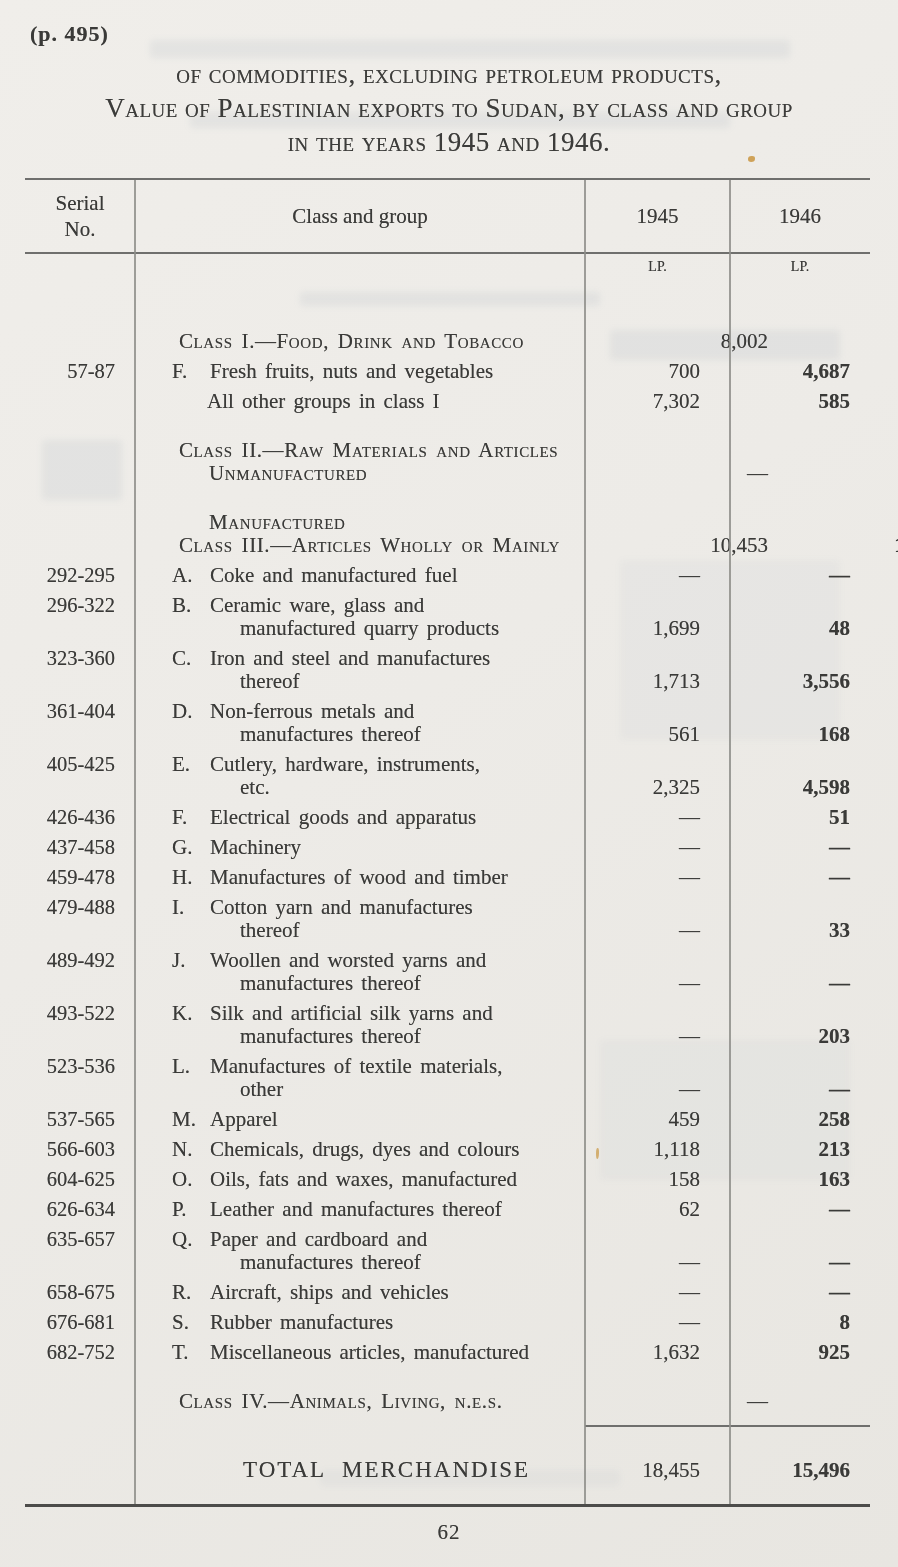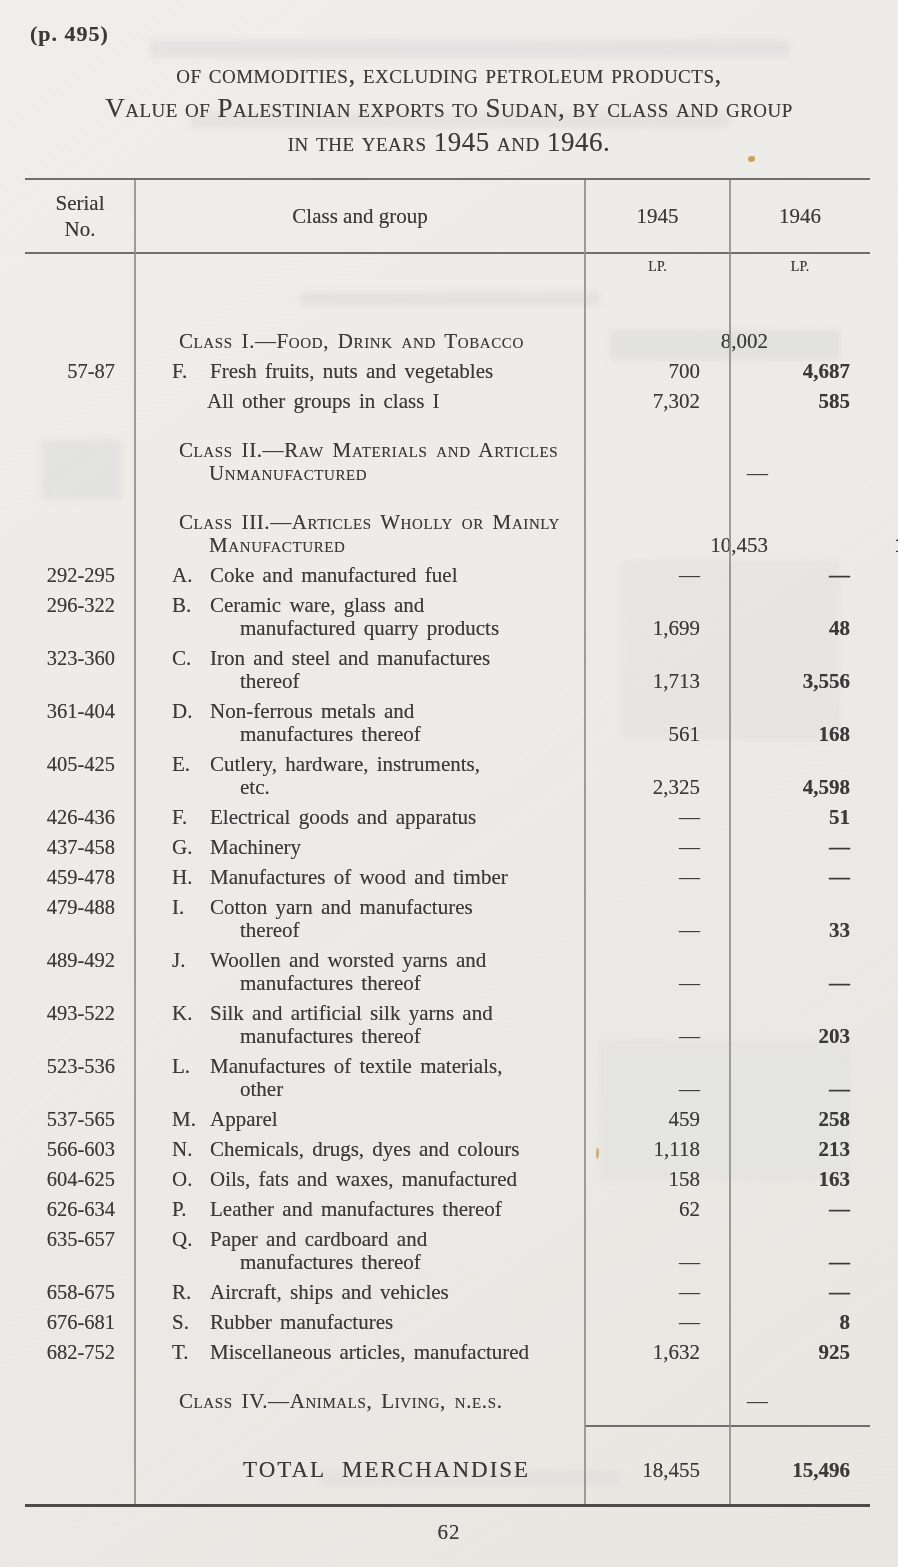--- a/index.html
+++ b/index.html
@@ -118,22 +118,22 @@
     <div class="label">
           <div class="lline">Class II.—Raw Materials and Articles</div>
           <div class="lline cont">Unmanufactured</div>
         </div>
     <div class="v1945">—</div>
     <div class="v1946">—</div>
   </div>
       <div class="grid row row--class">
     <div class="serial"></div>
     <div class="label">
+          <div class="lline cont">Manufactured</div>
           <div class="lline">Class III.—Articles Wholly or Mainly</div>
-          <div class="lline cont">Manufactured</div>
         </div>
     <div class="v1945">10,453</div>
     <div class="v1946">10,224</div>
   </div>
       <div class="grid row row--group">
     <div class="serial">292-295</div>
     <div class="label">
           <div class="lline"><span class="letter">A.</span>Coke and manufactured fuel</div>
         </div>
     <div class="v1945">—</div>

